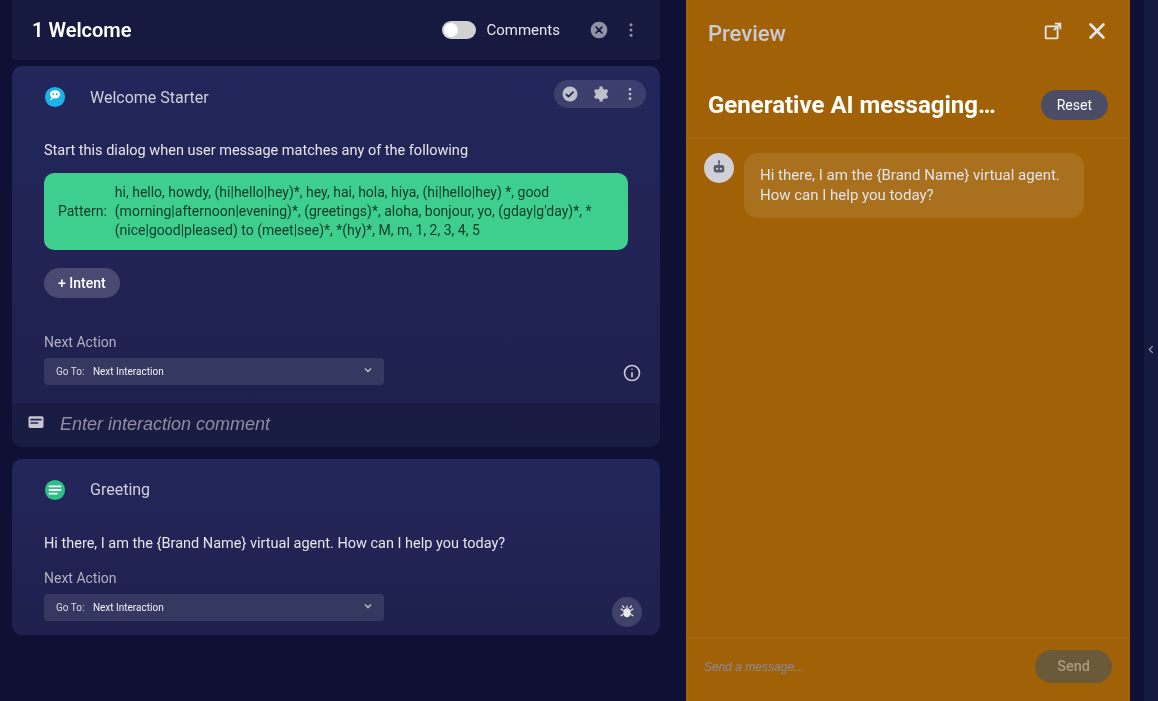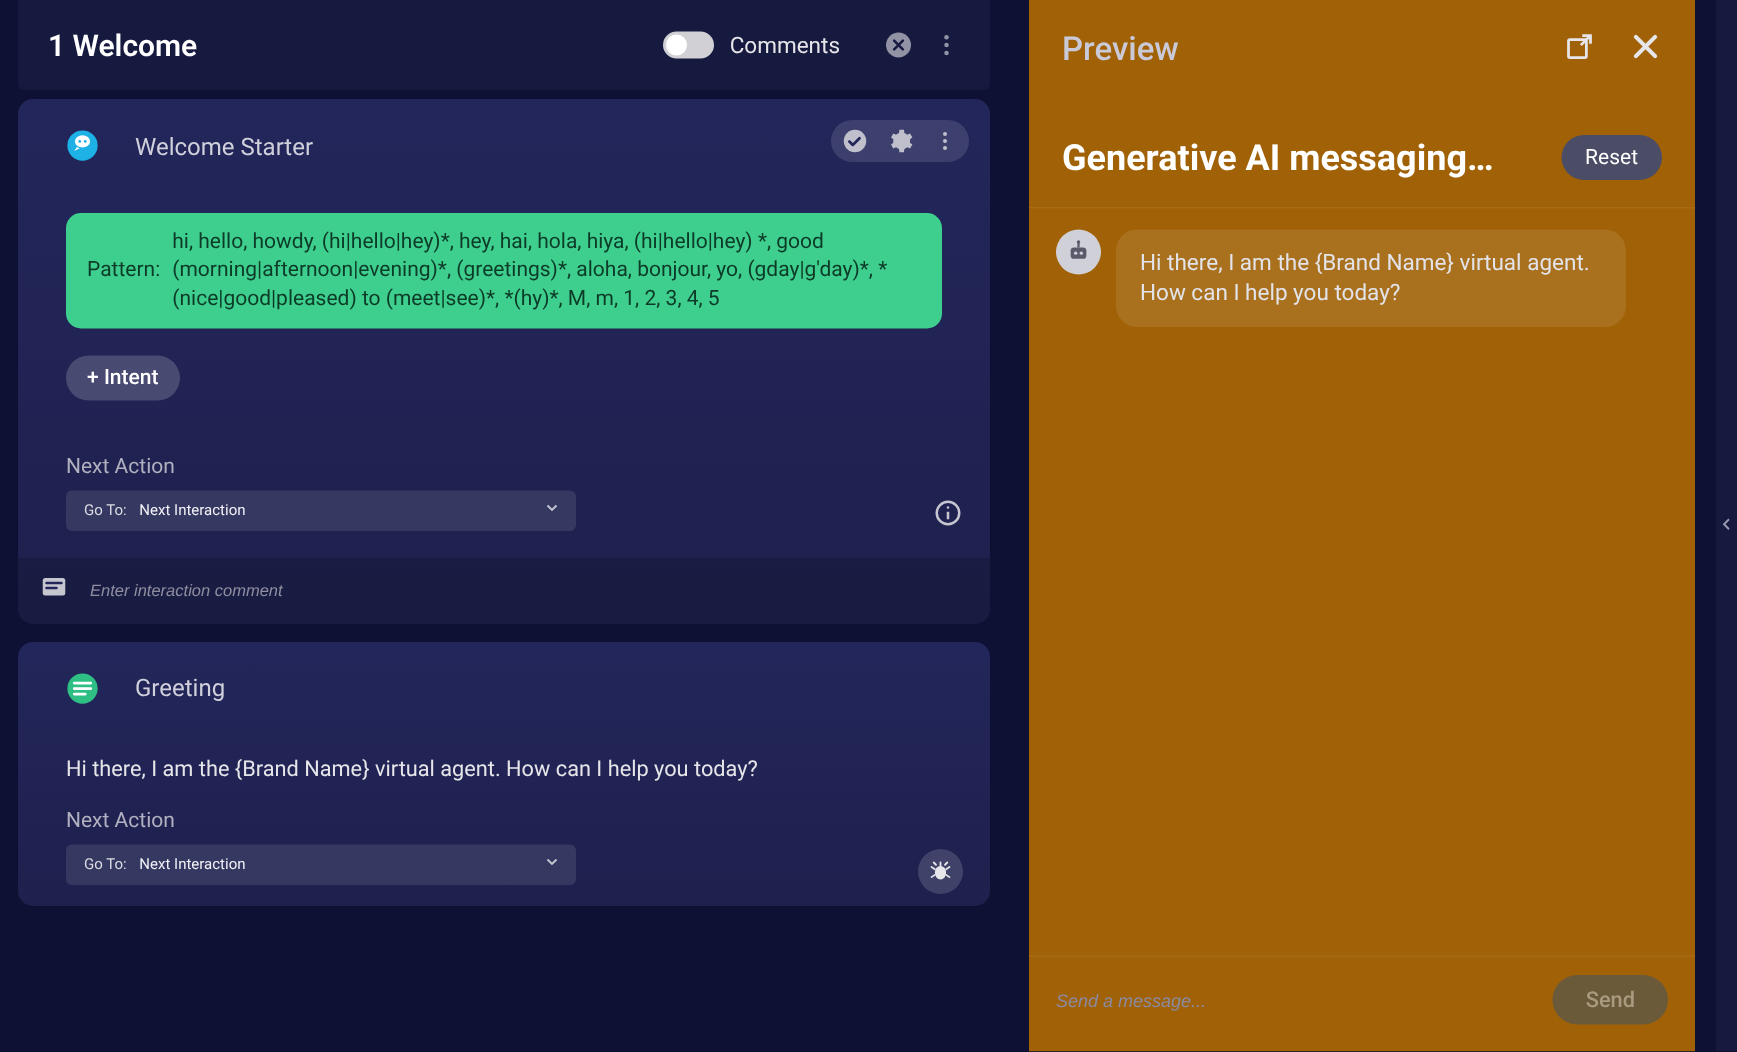--- a/index.html
+++ b/index.html
@@ -192,21 +192,21 @@
     display: flex;
     align-items: center;
     gap: 14px;
   }
   .comment-strip input {
     flex: 1;
     background: transparent;
     border: none;
     outline: none;
     font-style: italic;
-    font-size: 11px;
+    font-size: 18px;
     color: #c9c9d3;
   }
   .comment-strip input::placeholder { color: #8e8ea0; }
   .greeting-text {
     font-size: 14.5px;
     color: #e6e6ea;
     margin-bottom: 18px;
   }
   .bug-badge {
     position: absolute;
@@ -406,20 +406,21 @@
                   <circle cx="12" cy="12" r="11" fill="#1db1e6"></circle>
                   <path d="M6.5 9a5.5 4.5 0 1111 0 5.5 4.5 0 01-11 0z" fill="#fff"></path>
                   <path d="M8 13l-2 3 4-2" fill="#fff"></path>
                   <circle cx="10" cy="9" r="1" fill="#1db1e6"></circle>
                   <circle cx="14" cy="9" r="1" fill="#1db1e6"></circle>
                 </svg>
             </div>
             <div class="card-title">Welcome Starter</div>
           </div>
 
+          <div class="section-label">Start this dialog when user message matches any of the following</div>
 
           <div class="pattern-box">
             <span class="pattern-label">Pattern:</span>
             <span class="pattern-value">hi, hello, howdy, (hi|hello|hey)*, hey, hai, hola, hiya, (hi|hello|hey) *, good (morning|afternoon|evening)*, (greetings)*, aloha, bonjour, yo, (gday|g'day)*, *(nice|good|pleased) to (meet|see)*, *(hy)*, M, m, 1, 2, 3, 4, 5</span>
           </div>
 
           <div class="pill-btn">+ Intent</div>
 
           <div class="next-action-label">Next Action</div>
 

